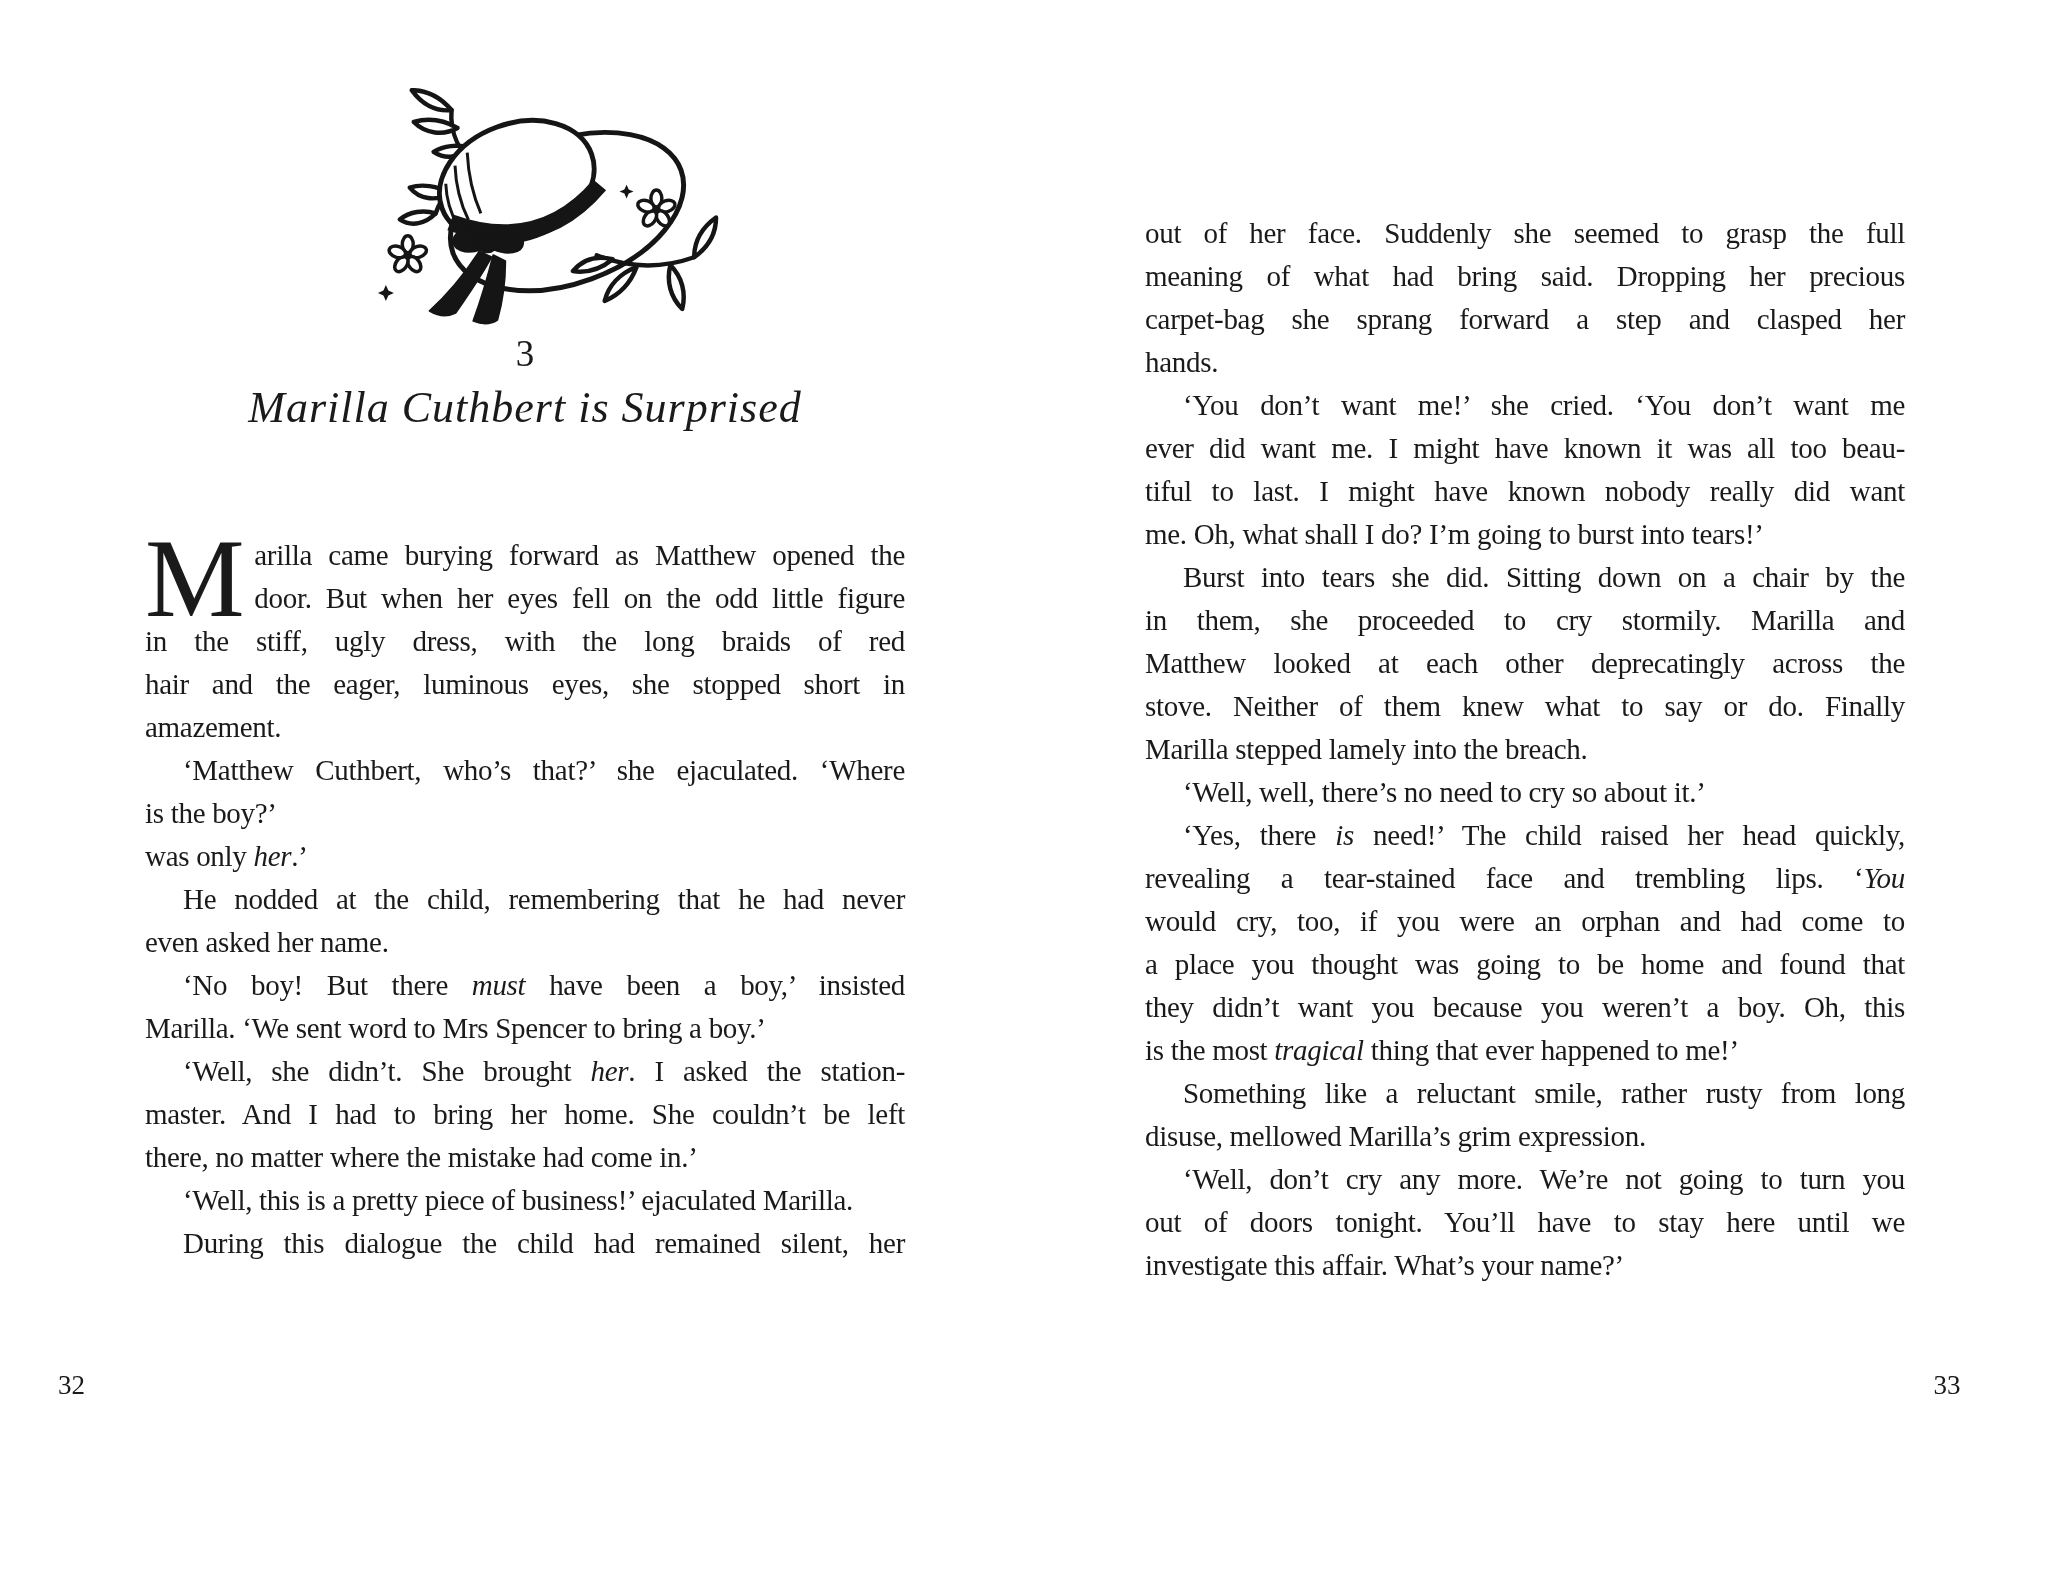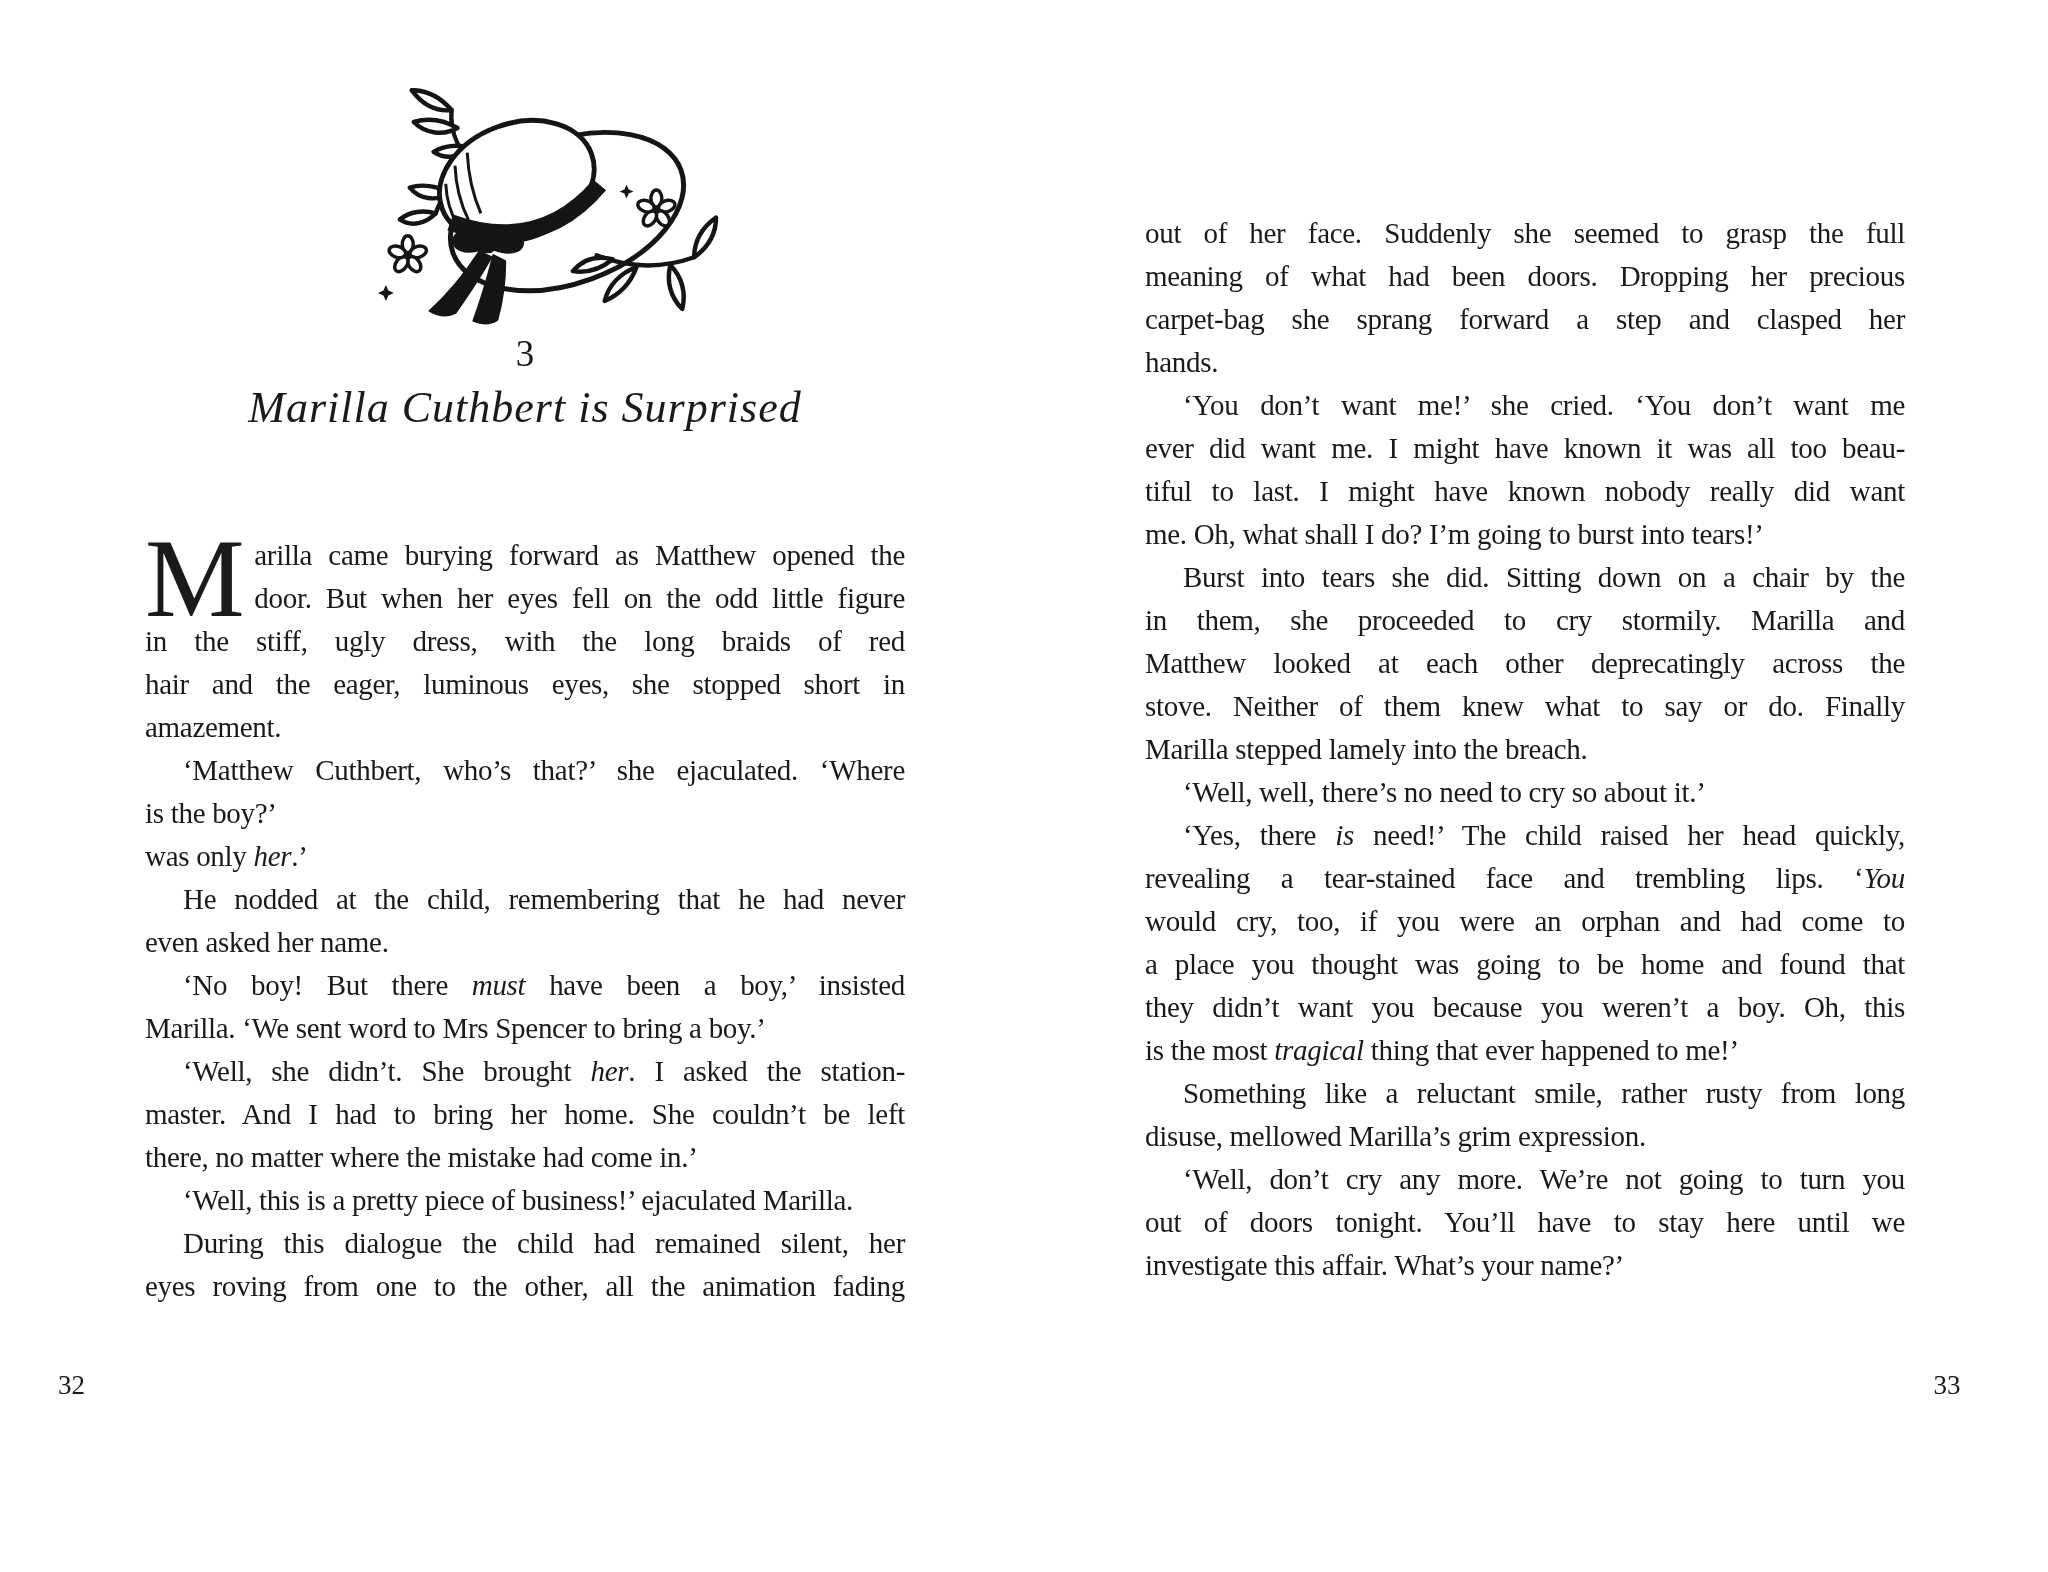--- a/index.html
+++ b/index.html
@@ -118,31 +118,30 @@
         <div class="para">
           <div class="line indent"><span>‘Well, she didn’t. She brought </span><i>her</i><span>. I asked the station-</span></div>
           <div class="line"><span>master. And I had to bring her home. She couldn’t be left</span></div>
           <div class="line last"><span>there, no matter where the mistake had come in.’</span></div>
         </div>
         <div class="para">
           <div class="line last indent"><span>‘Well, this is a pretty piece of business!’ ejaculated Marilla.</span></div>
         </div>
         <div class="para">
           <div class="line indent"><span>During this dialogue the child had remained silent, her</span></div>
-          <div class="line"><span>eyes roving from one to the other, all the animation fading</span></div>
         </div>
       </div>
     <div class="folio folio-left">32</div>
   </div>
 
   <div>
     <div class="body-col body-right">
         <div class="para">
           <div class="line"><span>out of her face. Suddenly she seemed to grasp the full</span></div>
-          <div class="line"><span>meaning of what had been doors. Dropping her precious</span></div>
+          <div class="line"><span>meaning of what had bring said. Dropping her precious</span></div>
           <div class="line"><span>carpet-bag she sprang forward a step and clasped her</span></div>
           <div class="line last"><span>hands.</span></div>
         </div>
         <div class="para">
           <div class="line indent"><span>‘You don’t want me!’ she cried. ‘You don’t want me</span></div>
           <div class="line"><span>ever did want me. I might have known it was all too beau-</span></div>
           <div class="line"><span>tiful to last. I might have known nobody really did want</span></div>
           <div class="line last"><span>me. Oh, what shall I do? I’m going to burst into tears!’</span></div>
         </div>
         <div class="para">

